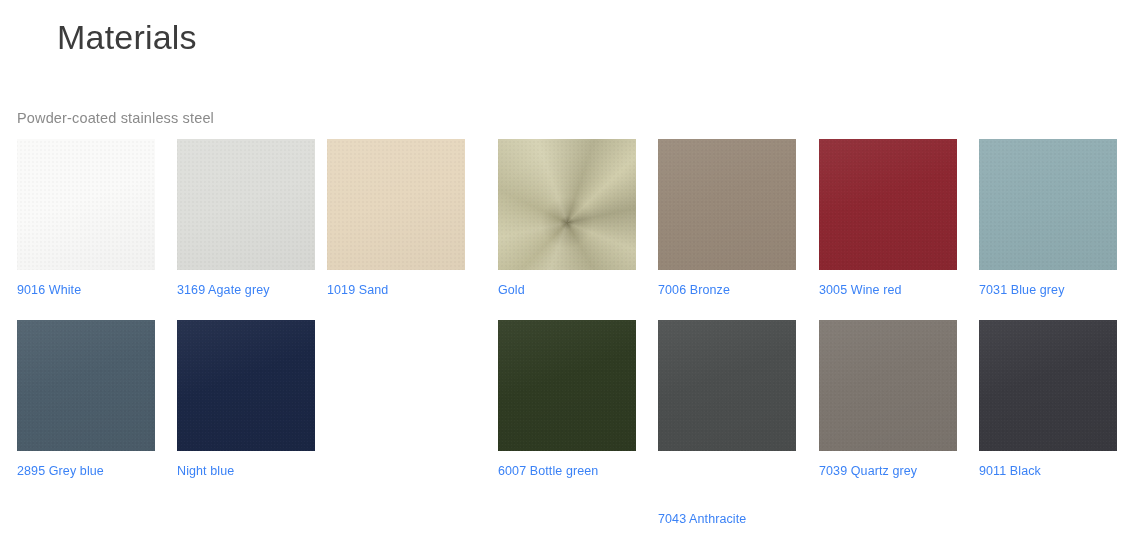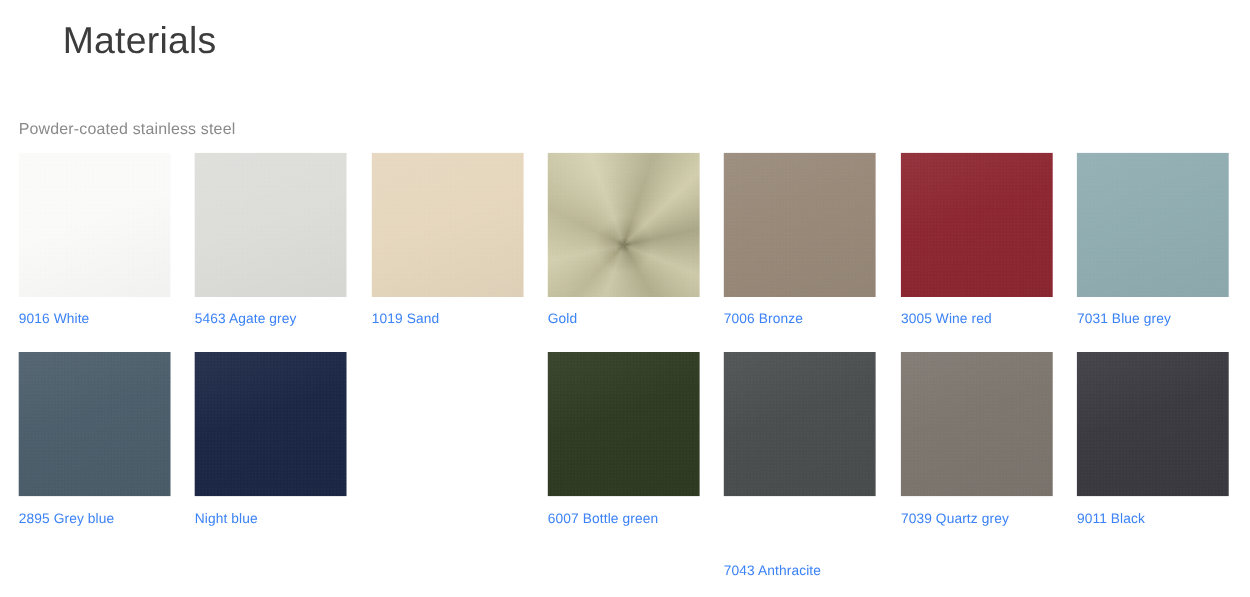--- a/index.html
+++ b/index.html
@@ -151,23 +151,23 @@
               <div class="grain"></div>
               <div class="sheen"></div>
             </div>
             <div class="swatch-label" style="top: 143px;">9016 White</div>
           </div>
           <div class="swatch-cell" style="left: 160px; width: 138px;">
             <div class="swatch-chip" title="7038 Agate grey" style="width: 138px; height: 131px; background-color: rgb(221, 222, 218);">
               <div class="grain"></div>
               <div class="sheen"></div>
             </div>
-            <div class="swatch-label" style="top: 143px;">5463 Agate grey</div>
-          </div>
-          <div class="swatch-cell" style="left: 321px; width: 143px;">
+            <div class="swatch-label" style="top: 143px;">3169 Agate grey</div>
+          </div>
+          <div class="swatch-cell" style="left: 310px; width: 143px;">
             <div class="swatch-chip" title="1019 Sand" style="width: 138px; height: 131px; background-color: rgb(230, 215, 190);">
               <div class="grain"></div>
               <div class="sheen"></div>
             </div>
             <div class="swatch-label" style="top: 143px;">1019 Sand</div>
           </div>
           <div class="swatch-cell" style="left: 481px; width: 138px;">
             <div class="swatch-chip metallic" title="Gold" style="width: 138px; height: 131px; background-color: rgb(205, 201, 164);">
               <div class="spin"></div>
               <div class="grain"></div>

